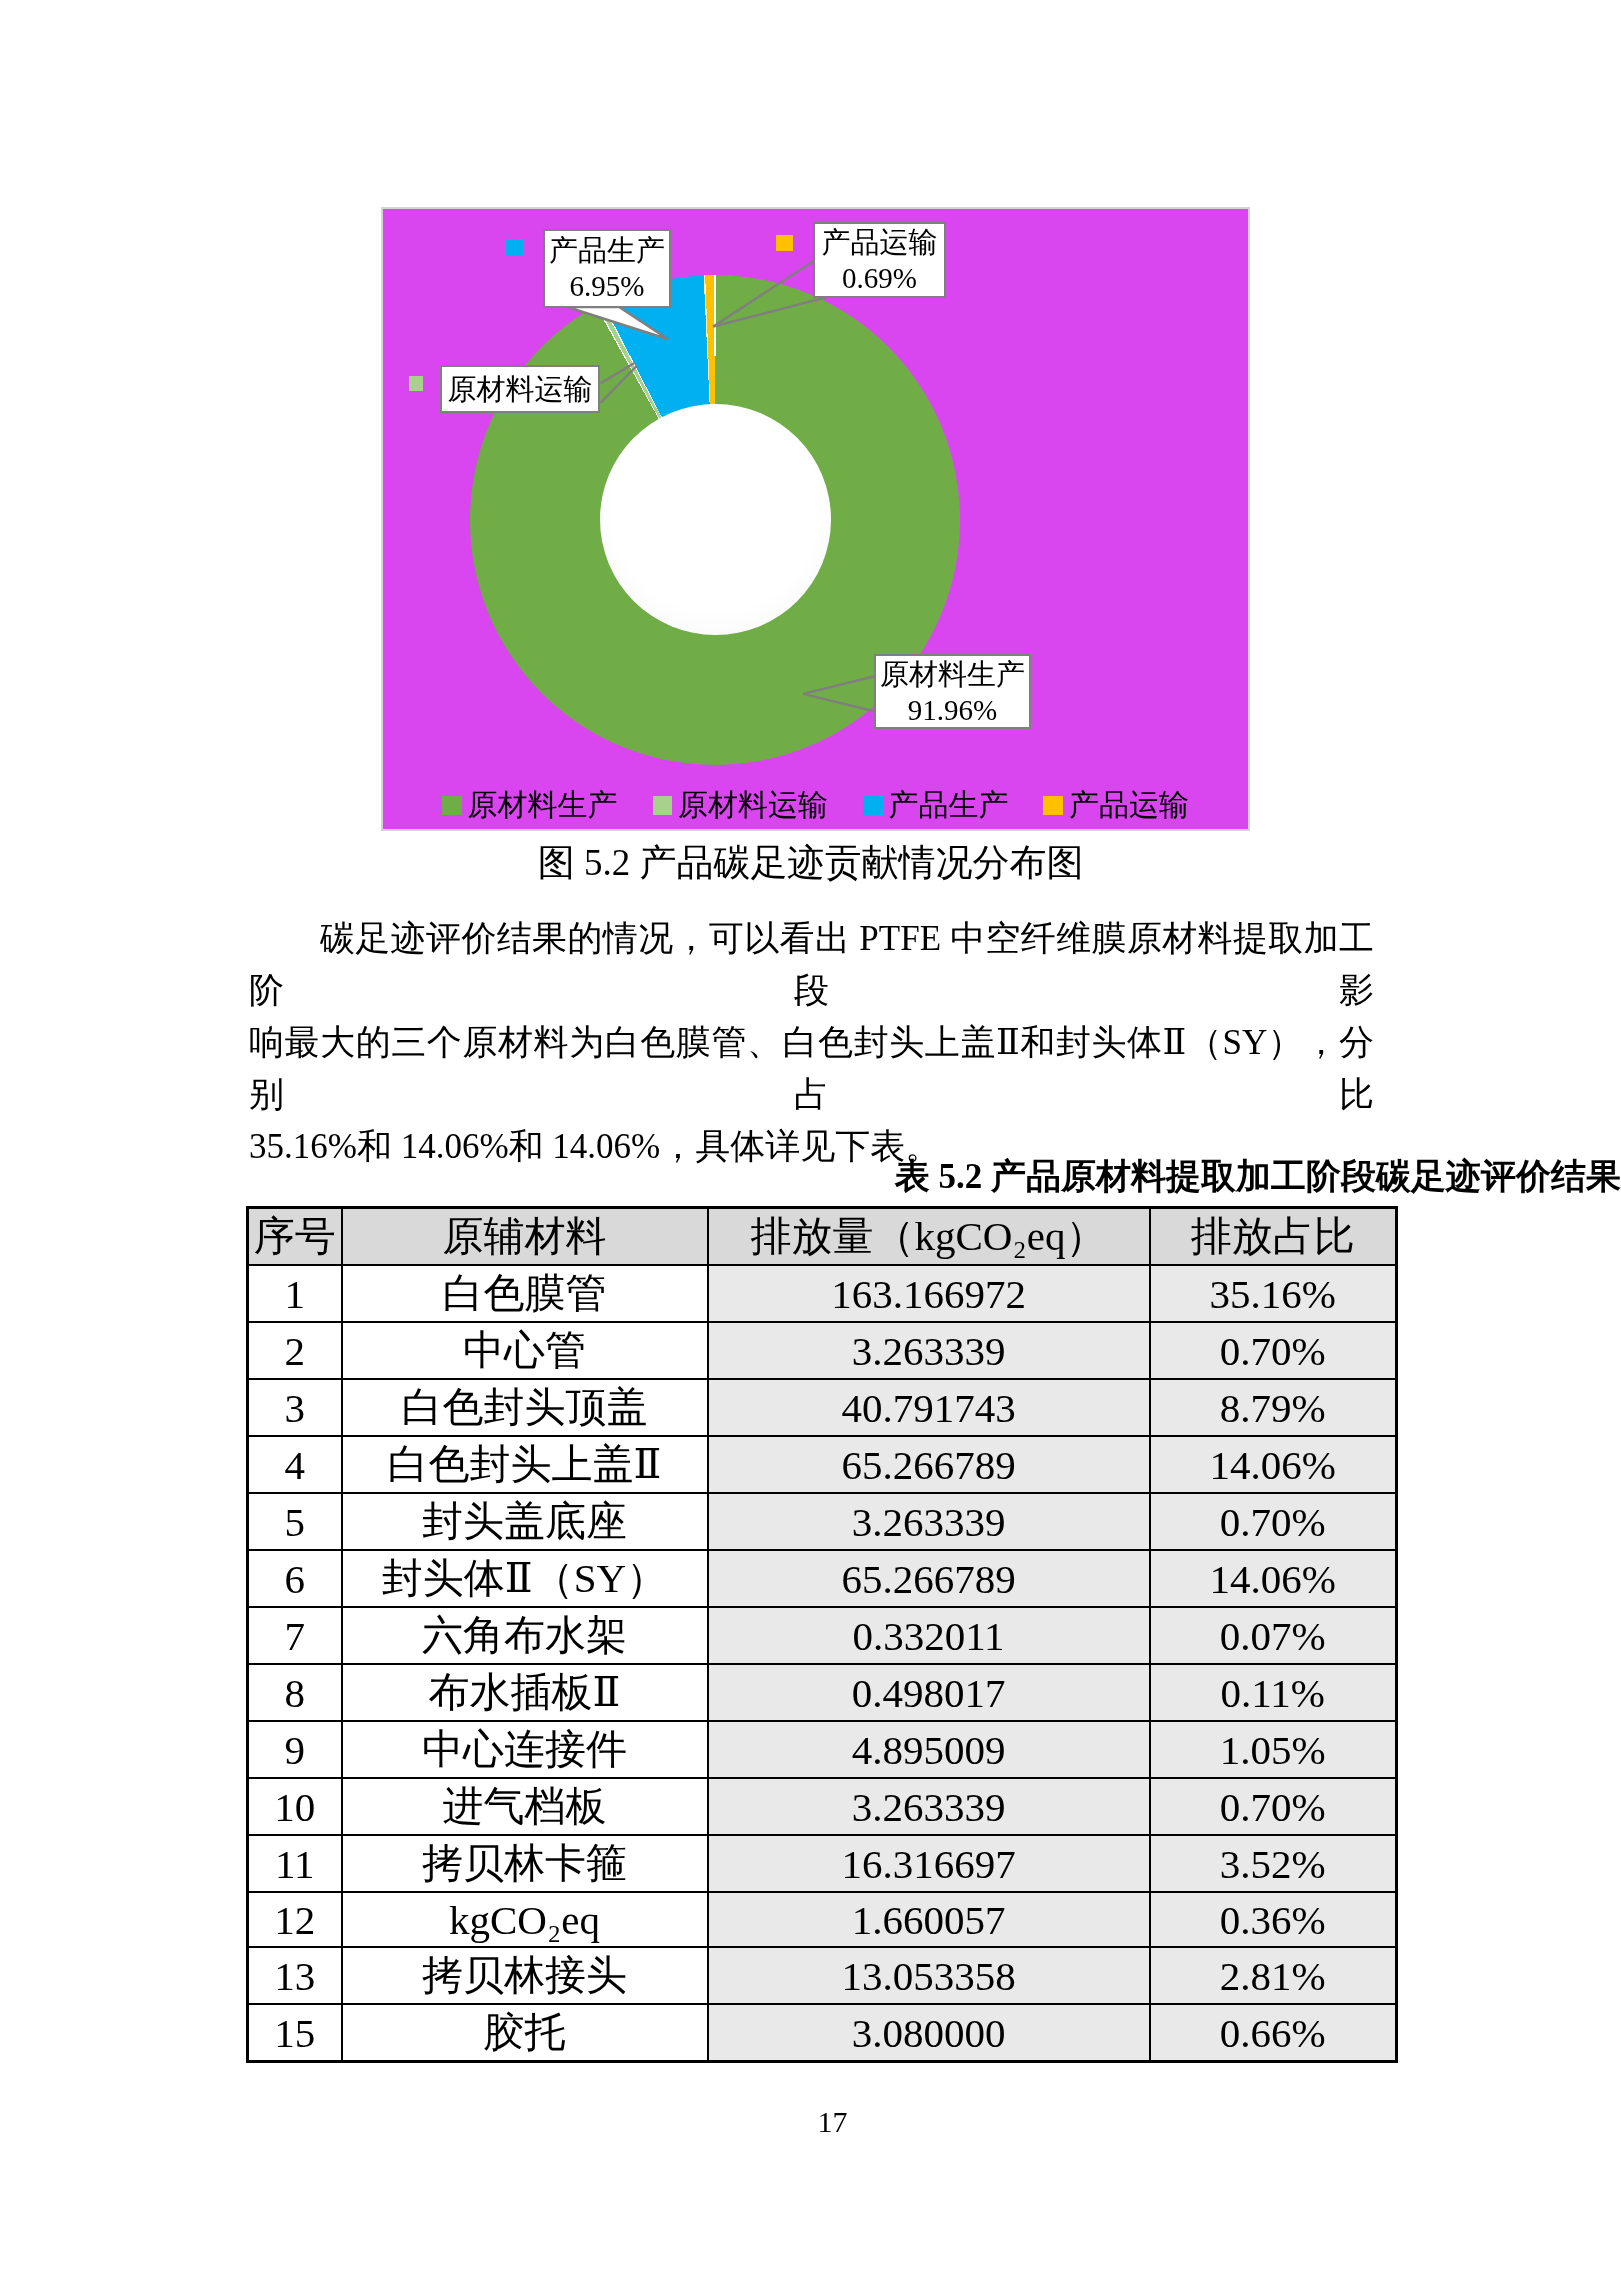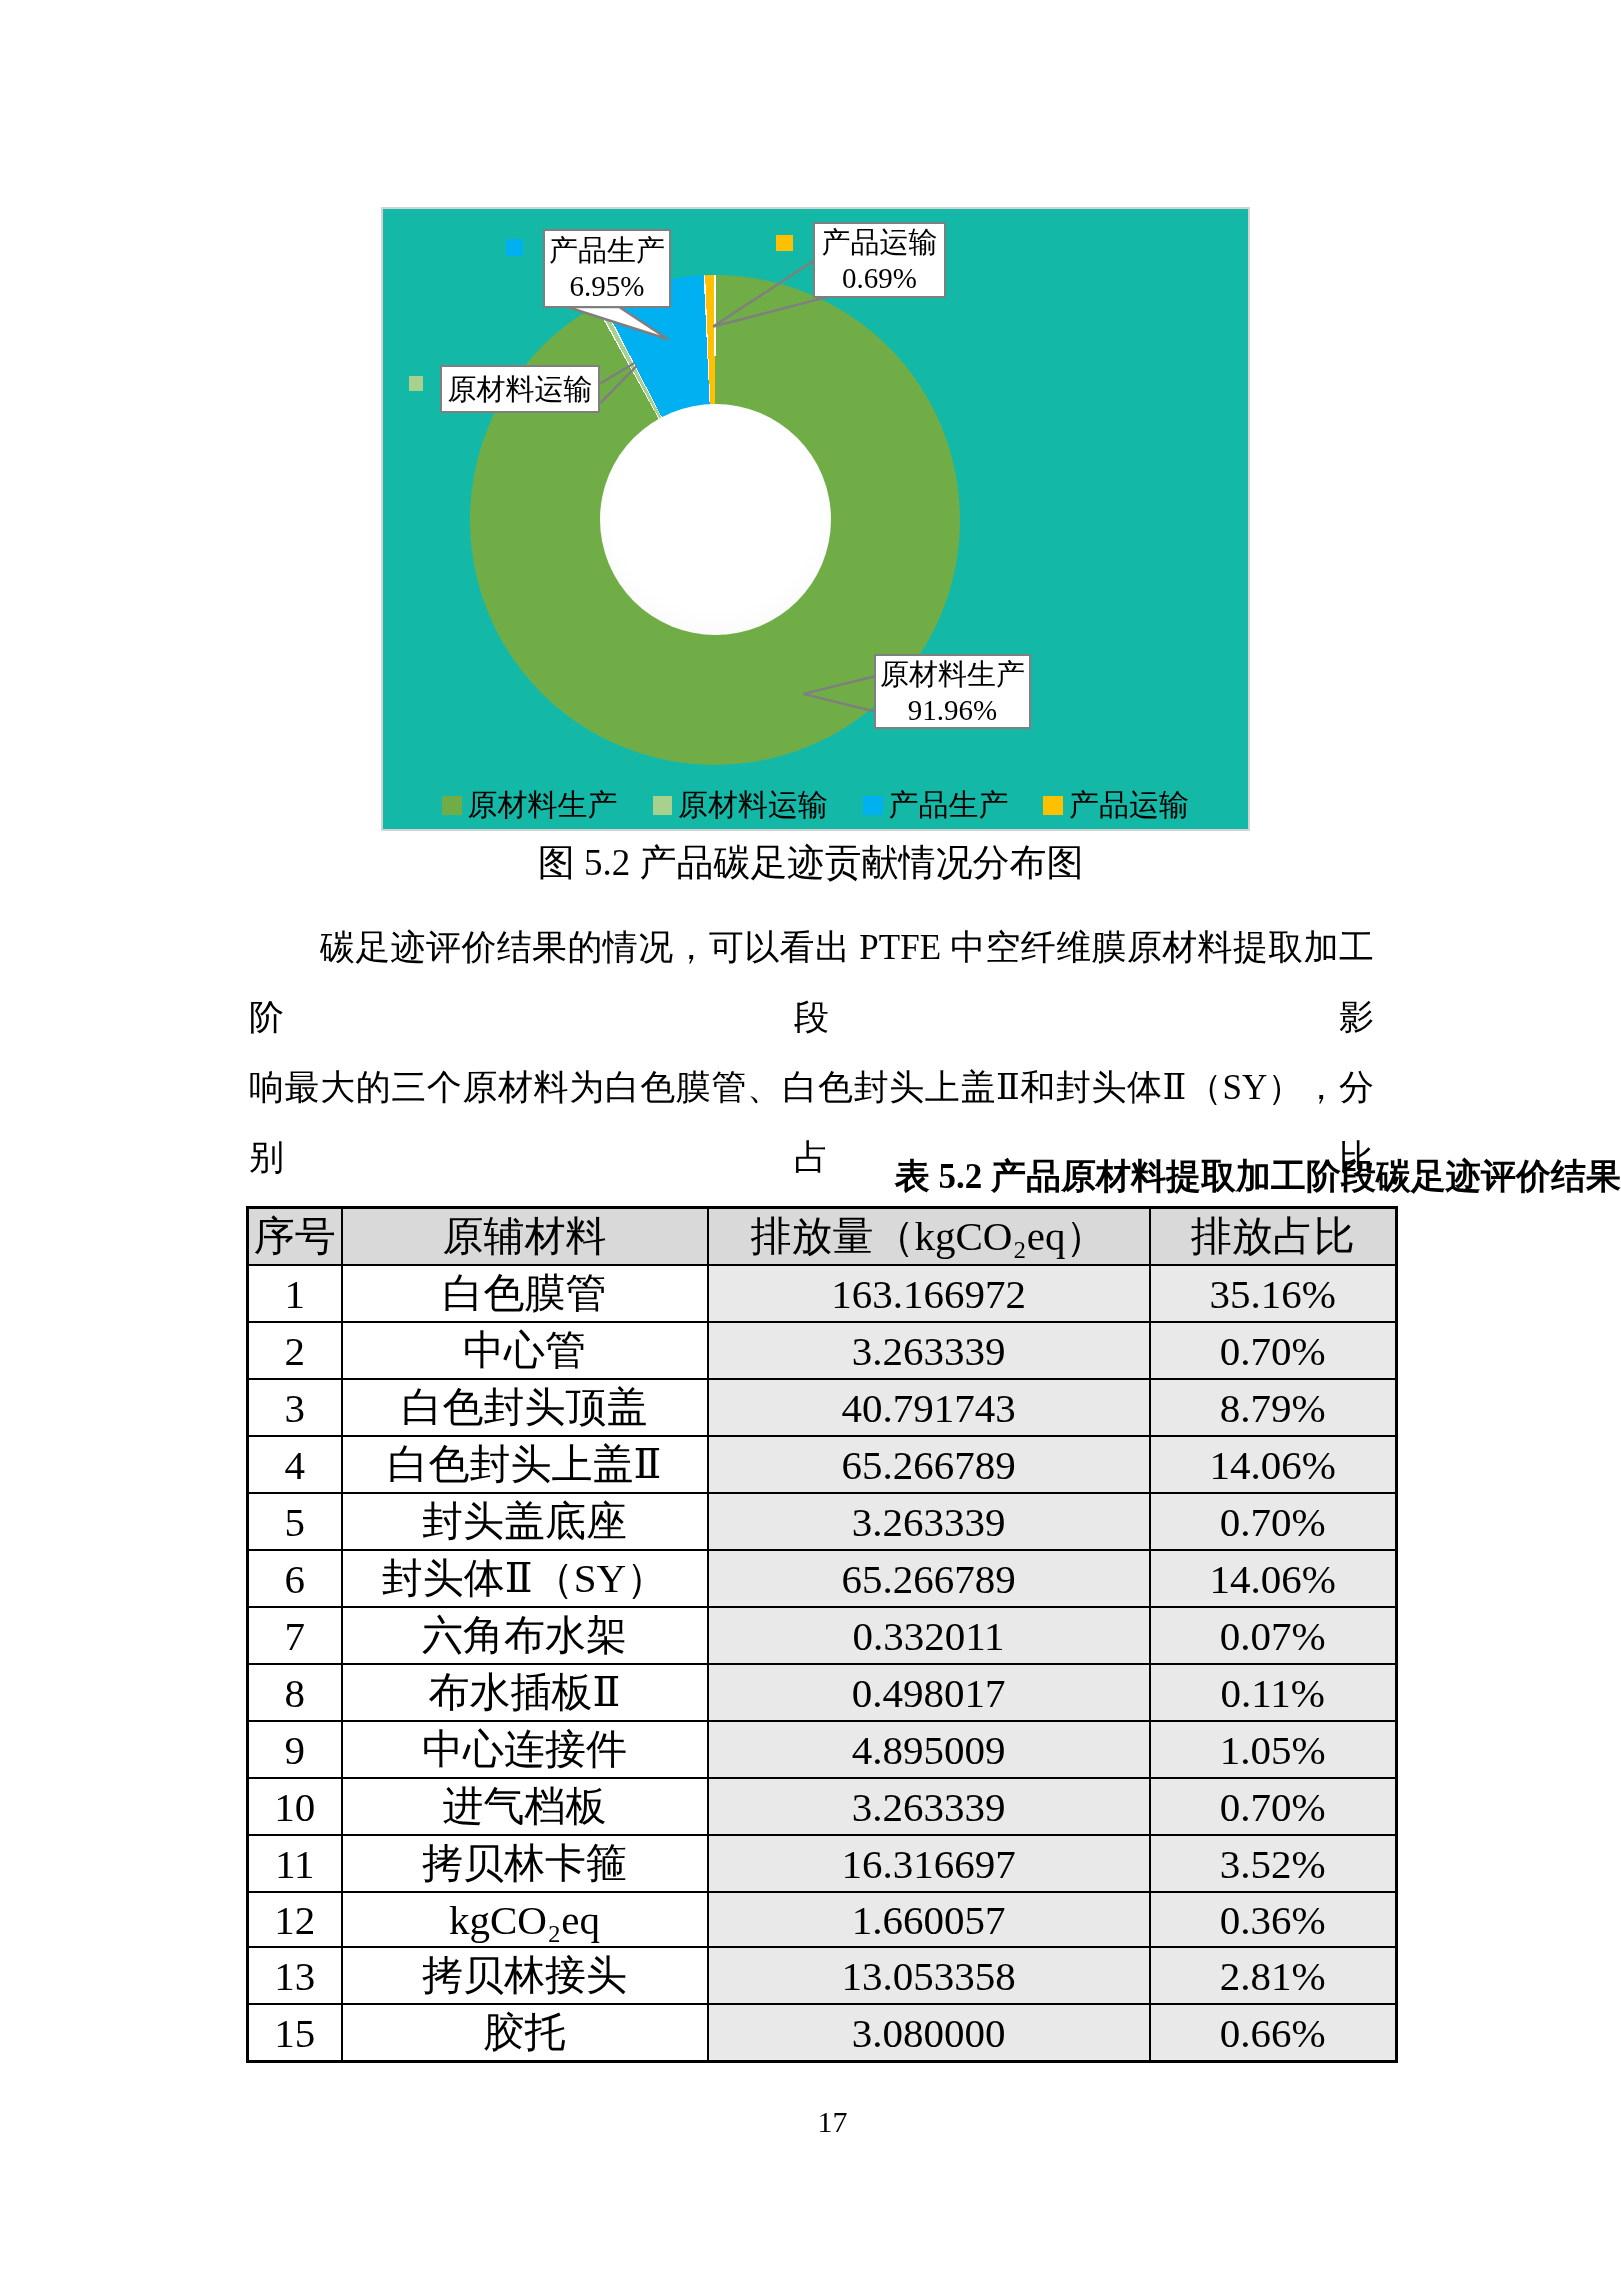--- a/index.html
+++ b/index.html
@@ -4,21 +4,21 @@
 <style>
   html,body{margin:0;padding:0;background:#888;}
   .page{
     position:relative; width:1621px; height:2292px; background:#ffffff;
     margin:0 auto; overflow:hidden;
     font-family:"Liberation Serif","DejaVu Serif",serif; color:#000;
   }
   
   .chart-frame{
     position:absolute; left:381px; top:207px; width:869px; height:624px;
-    border:2px solid #d4d4d4; background:#14b8a6; box-sizing:border-box;
+    border:2px solid #d4d4d4; background:#d946ef; box-sizing:border-box;
   }
   .donut-ring{
     position:absolute; left:87px; top:66px; width:490px; height:490px;
     border-radius:50%;
   }
   .donut-hole{
     position:absolute; left:217px; top:195px; width:231px; height:231px;
     border-radius:50%;
     background:radial-gradient(circle at 50% 45%, #ffffff 60%, #f7f7f7 88%, #efefef 100%);
   }
@@ -41,21 +41,21 @@
     display:flex; justify-content:center; align-items:center; gap:35px;
     font-size:30px;
   }
   .lg-item{display:flex; align-items:center; gap:5.9px; white-space:nowrap;}
   .lg-sq{width:19.6px; height:19.6px; display:inline-block;}
   
   .fig-caption{
     position:absolute; left:0; top:838px; width:100%;
     text-align:center; font-size:37px; font-weight:400;
   }
-  .para{position:absolute; left:249px; top:913px; width:1125px; font-size:35px; line-height:70px;}
+  .para{position:absolute; left:249px; top:913px; width:1125px; font-size:35px; line-height:52px;}
   .para .jl{text-align:justify; text-align-last:justify;}
   .para .indent{text-indent:71px;}
   .tbl-title{
     position:absolute; left:0; top:1153px; width:100%;
     text-align:right; font-size:35px; font-weight:700;
   }
   
   table.data{
     position:absolute; left:246px; top:1206px; width:1149px;
     border-collapse:collapse; border:3.9px solid #000; table-layout:fixed;

